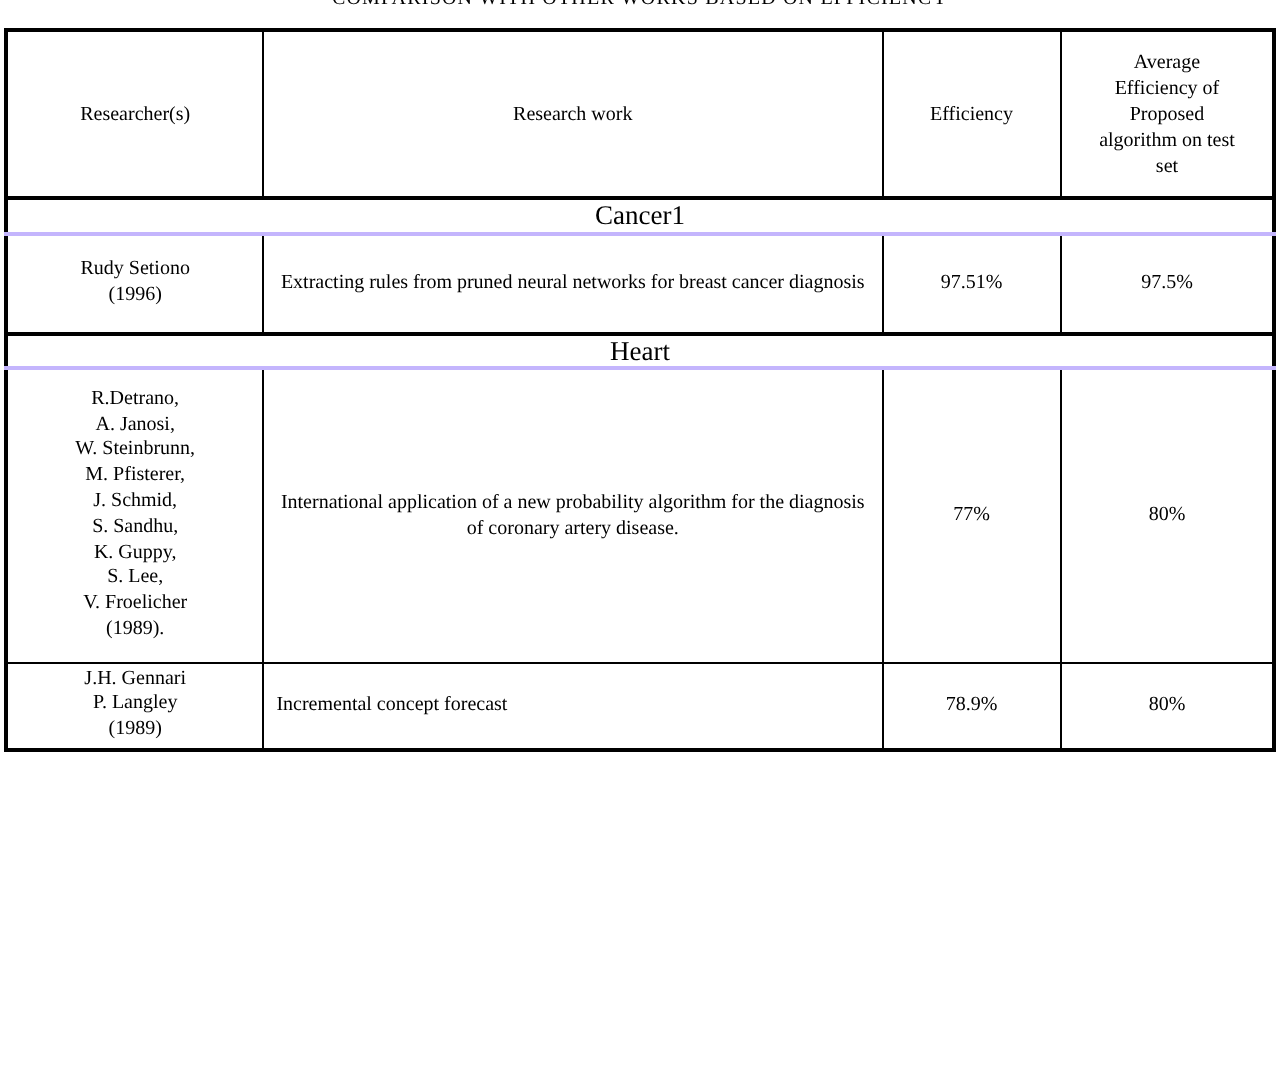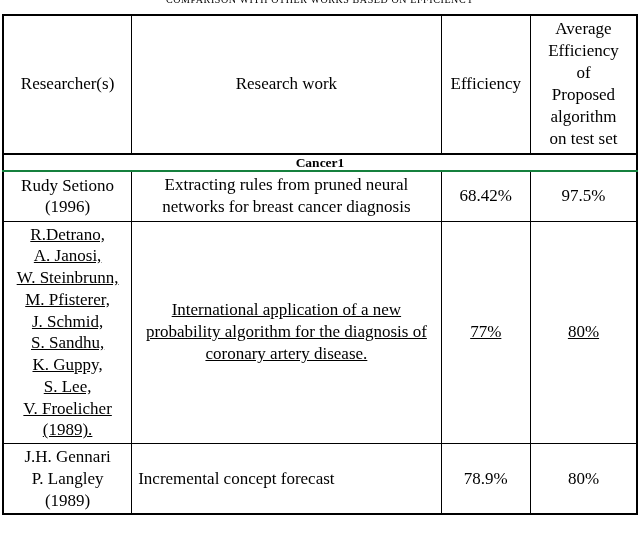--- a/index.html
+++ b/index.html
@@ -35,44 +35,44 @@
     width: 636px;
     margin: 5px auto 0 auto;
     border: 2px solid #000;
   }
   col.c-res  { width: 20.3%; }
   col.c-work { width: 48.8%; }
   col.c-eff  { width: 14.1%; }
   col.c-avg  { width: 16.8%; }
   th, td {
     border: 1.5px solid #000;
-    font-size: 17px;
+    font-size: 10px;
     font-weight: normal;
     text-align: center;
     vertical-align: middle;
     padding: 2px 6px;
     line-height: 1.3;
     box-sizing: border-box;
     overflow: hidden;
   }
   tr.header-row th { height: 84px; border-bottom: 2px solid #000; }
   th.th-avg { padding: 2px 14px; }
   tr.section-row td {
     border-top: 2px solid #000;
-    border-bottom: 2px solid #15803d;
-    font-weight: bold;
+    border-bottom: 2px solid #c4b5fd;
+    font-weight: normal;
     font-size: 13.5px;
     height: 17px;
     padding: 0 2px;
     line-height: 1.15;
   }
   td.researchers { white-space: pre-line; line-height: 1.28; }
   td.left { text-align: left; }
   tr.r-cancer td { height: 50px; }
-  tr.r-heart1 td { height: 147px; text-decoration: underline; }
+  tr.r-heart1 td { height: 147px; }
   tr.r-heart2 td { height: 39px; }
   tr.r-heart3 td { height: 44px; }
   tr.r-diab   td { height: 84px; }
 </style>
 </head>
 <body>
 
 <div class="page">
 
   <div class="caption-clip">
@@ -96,24 +96,27 @@
     </tr>
 
     <tr class="section-row">
       <td colspan="4">Cancer1</td>
     </tr>
 
     <tr class="r-cancer">
       <td class="researchers">Rudy Setiono
 (1996)</td>
       <td>Extracting rules from pruned neural networks for breast cancer diagnosis</td>
-      <td>68.42%</td>
+      <td>97.51%</td>
       <td>97.5%</td>
     </tr>
 
+    <tr class="section-row">
+      <td colspan="4">Heart</td>
+    </tr>
 
     <tr class="r-heart1">
       <td class="researchers">R.Detrano,
 A. Janosi,
 W. Steinbrunn,
 M. Pfisterer,
 J. Schmid,
 S. Sandhu,
 K. Guppy,
 S. Lee,

